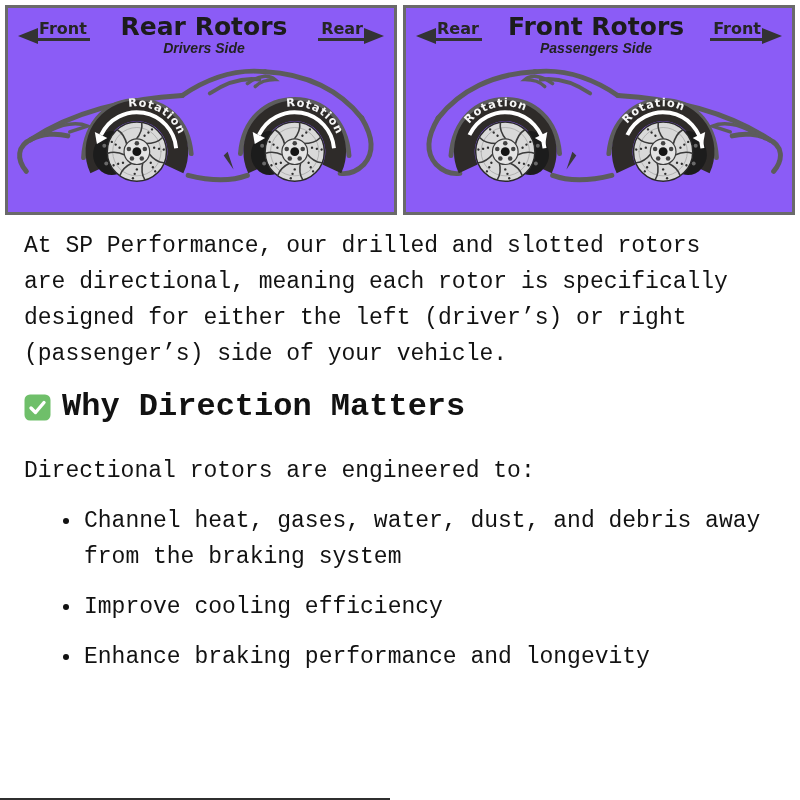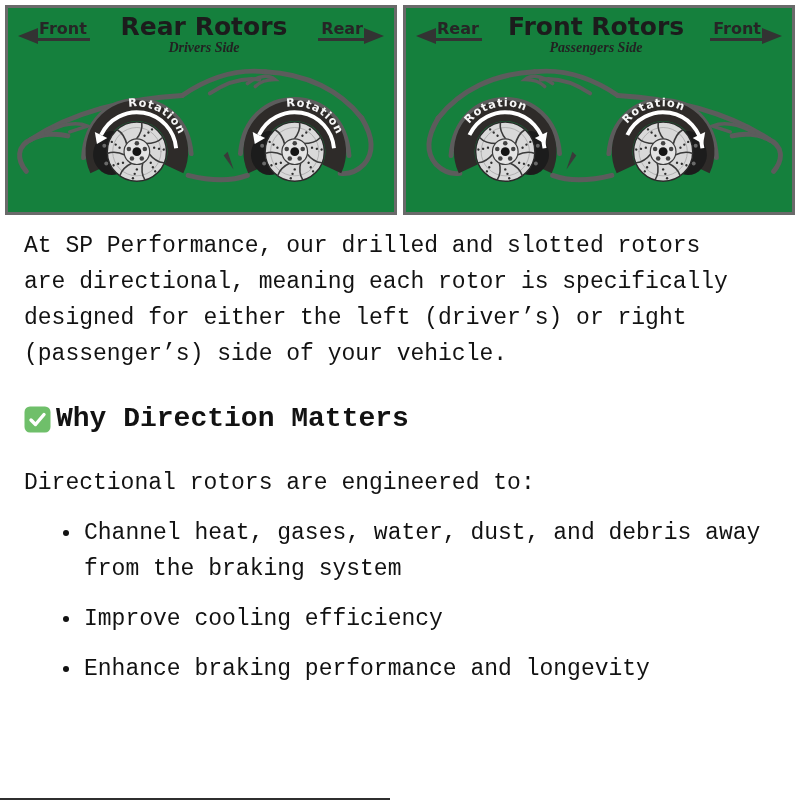--- a/index.html
+++ b/index.html
@@ -6,45 +6,45 @@
   html,body { margin:0; padding:0; }
   body {
     width:800px; height:800px; overflow:hidden; position:relative;
     background:#ffffff; color:#141414;
     font-family:"Liberation Serif", serif;
   }
 
   
   .diagram { display:flex; gap:6px; padding:5px 5px 0 5px; }
   .panel {
-    flex:1; height:210px; border:3px solid #6a6a6a; background:#15803d;
+    flex:1; height:210px; border:3px solid #6a6a6a; background:#8b5cf6;
     position:relative; overflow:hidden;
   }
   .panel-head { display:flex; justify-content:space-between; align-items:flex-start; padding:8px 10px 0 10px; }
   .panel-title-block { flex:1; text-align:center; margin-top:-2px; }
   .panel-title {
     font-family:"DejaVu Sans", sans-serif; font-weight:bold; font-size:25px; line-height:26px; color:#1c1c1c;
   }
   .panel-subtitle {
-    font-family:Liberation Serif, serif; font-weight:bold; font-style:italic; font-size:14px; color:#222;
+    font-family:Liberation Sans, sans-serif; font-weight:bold; font-style:italic; font-size:14px; color:#222;
   }
   .dir { display:flex; align-items:flex-end; margin-top:4px; }
   .dir-text {
     font-family:"DejaVu Sans", sans-serif; font-weight:bold; font-size:16px; line-height:18px; color:#262626;
     border-bottom:3px solid #333; padding:0 3px 0 3px;
   }
   .tri { width:0; height:0; border-top:8px solid transparent; border-bottom:8px solid transparent; margin-bottom:-3px; }
   .tri-left  { border-right:20px solid #333; margin-right:-2px; }
   .tri-right { border-left:20px solid #333;  margin-left:-2px; }
   .car-svg { display:block; width:100%; height:148px; margin-top:-3px; }
 
   
   .content { padding:13px 30px 0 24px; font-size:23px; line-height:36px; color:#121212;font-family:Liberation Mono, monospace; }
   .intro { margin:0; max-width:730px; }
-  .sec-heading { margin:31px 0 0 0; font-size:28px; line-height:32px; display:flex; align-items:center; gap:5px; }
+  .sec-heading { margin:19px 0 0 0; font-size:32px; line-height:32px; display:flex; align-items:center; gap:11px; }
   .sec-heading.bold .sec-heading-text { font-weight:bold; }
   .sec-heading.regular .sec-heading-text { font-weight:normal; }
   .emoji { display:inline-flex; width:27px; height:27px; flex:0 0 27px; }
   .lead { margin:30px 0 0 0; }
   ul.bullets { margin:11px 0 0 0; padding-left:58px; list-style:disc; }
   ul.bullets li { padding-left:2px; margin:14px 0; max-width:700px; }
 
   .bottom-rule { position:absolute; left:0; bottom:0; width:390px; height:2px; background:#2f2f2f; }
 </style>
 </head>

